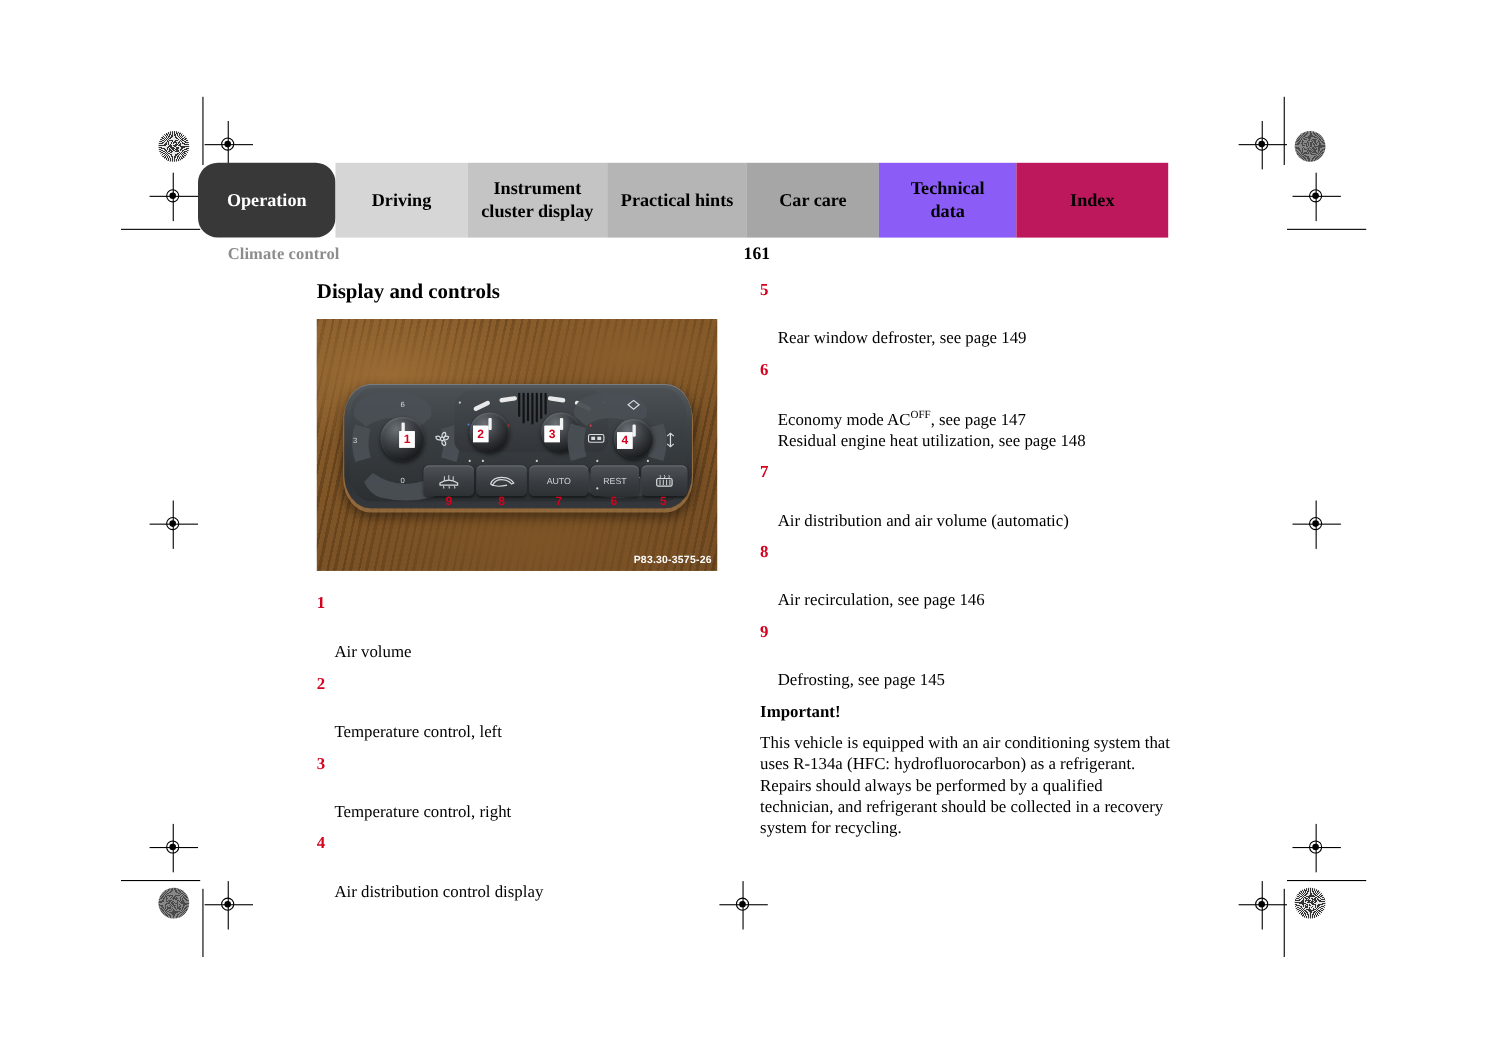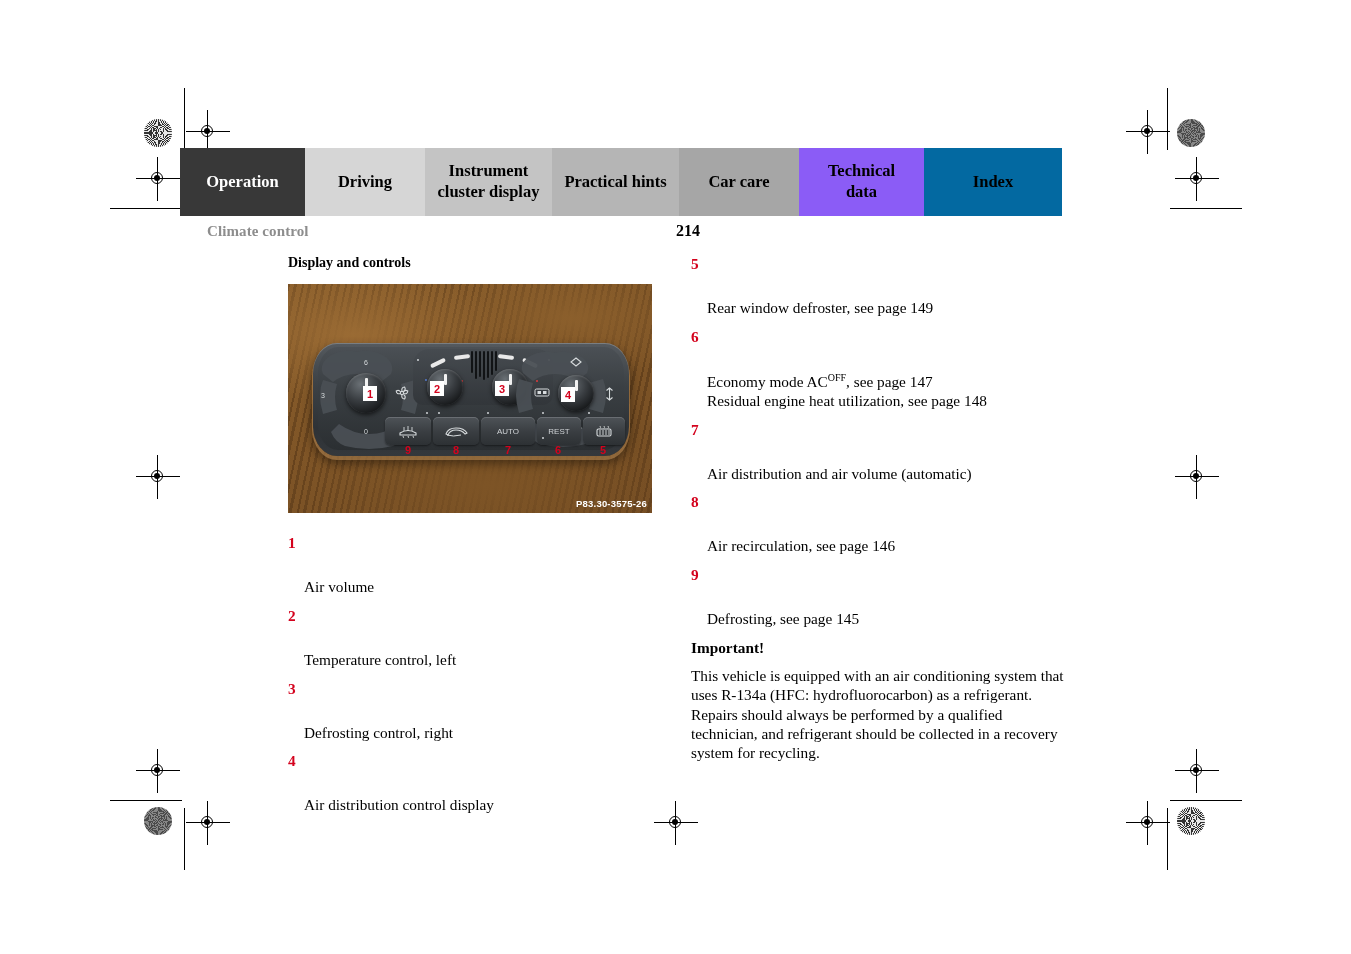--- a/index.html
+++ b/index.html
@@ -79,21 +79,21 @@
     align-items: center;
     justify-content: center;
     text-align: center;
     font-weight: bold;
     font-size: 16.5px;
     line-height: 1.26;
     color: #000;
     padding: 0 4px;
     box-sizing: border-box;
   }
-  .tab.active { color: #ffffff; }
+  .tab.active { color: #ffffff; border-radius: 18px; }
 
   
   .running-head {
     position: absolute;
     left: 207px;
     top: 223px;
     font-size: 15px;
     font-weight: bold;
     color: #8d8d8d;
     letter-spacing: 0.1px;
@@ -116,21 +116,21 @@
     top: 255px;
     width: 372px;
   }
   .col-right {
     position: absolute;
     left: 691px;
     top: 255px;
     width: 380px;
   }
   .section-title {
-    font-size: 14px;
+    font-size: 19px;
     font-weight: bold;
     margin: 0 0 13px 0;
   }
 
   
   .figure {
     position: relative;
     width: 364px;
     height: 229px;
     overflow: hidden;
@@ -378,27 +378,27 @@
   </div>
   <div class="tab" style="width:127px; background:#b5b5b5;">
     <span>Practical hints</span>
   </div>
   <div class="tab" style="width:120px; background:#a6a6a6;">
     <span>Car care</span>
   </div>
   <div class="tab" style="width:125px; background:#8b5cf6;">
     <span>Technical<br>data</span>
   </div>
-  <div class="tab" style="width:138px; background:#0369a1;justify-content:center;">
+  <div class="tab" style="width:138px; background:#be185d;justify-content:center;">
     <span>Index</span>
   </div>
 </nav>
 
 <div class="running-head">Climate control</div>
-<div class="page-no">214</div>
+<div class="page-no">161</div>
 
 <section class="col-left">
 
   <h2 class="section-title">Display and controls</h2>
 
   <figure class="figure" style="margin:0;">
 
     <div class="unit">
       <div class="unit-inner"></div>
 
@@ -561,21 +561,21 @@
     <div class="numrow">
       <span class="n">1</span>
       <span class="t">Air volume</span>
     </div>
     <div class="numrow">
       <span class="n">2</span>
       <span class="t">Temperature control, left</span>
     </div>
     <div class="numrow">
       <span class="n">3</span>
-      <span class="t">Defrosting control, right</span>
+      <span class="t">Temperature control, right</span>
     </div>
     <div class="numrow">
       <span class="n">4</span>
       <span class="t">Air distribution control display</span>
     </div>
   </div>
 </section>
 
 <section class="col-right">
   <div class="numlist">

